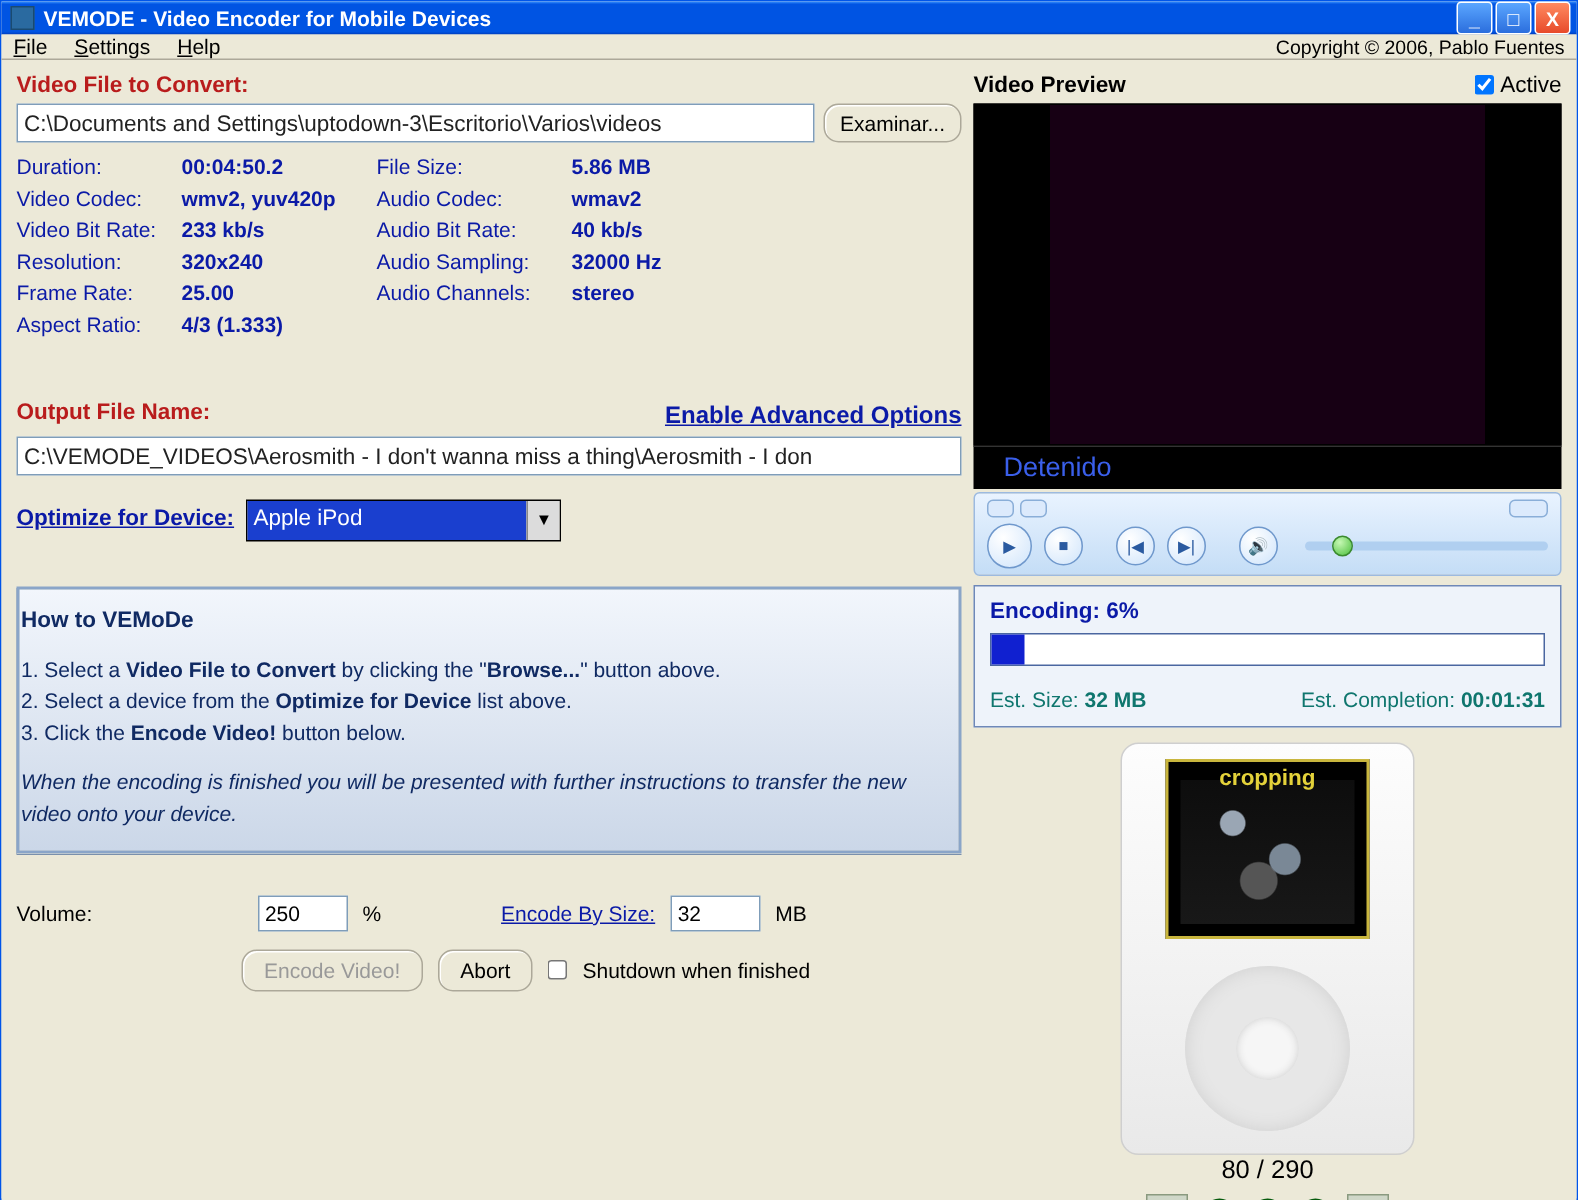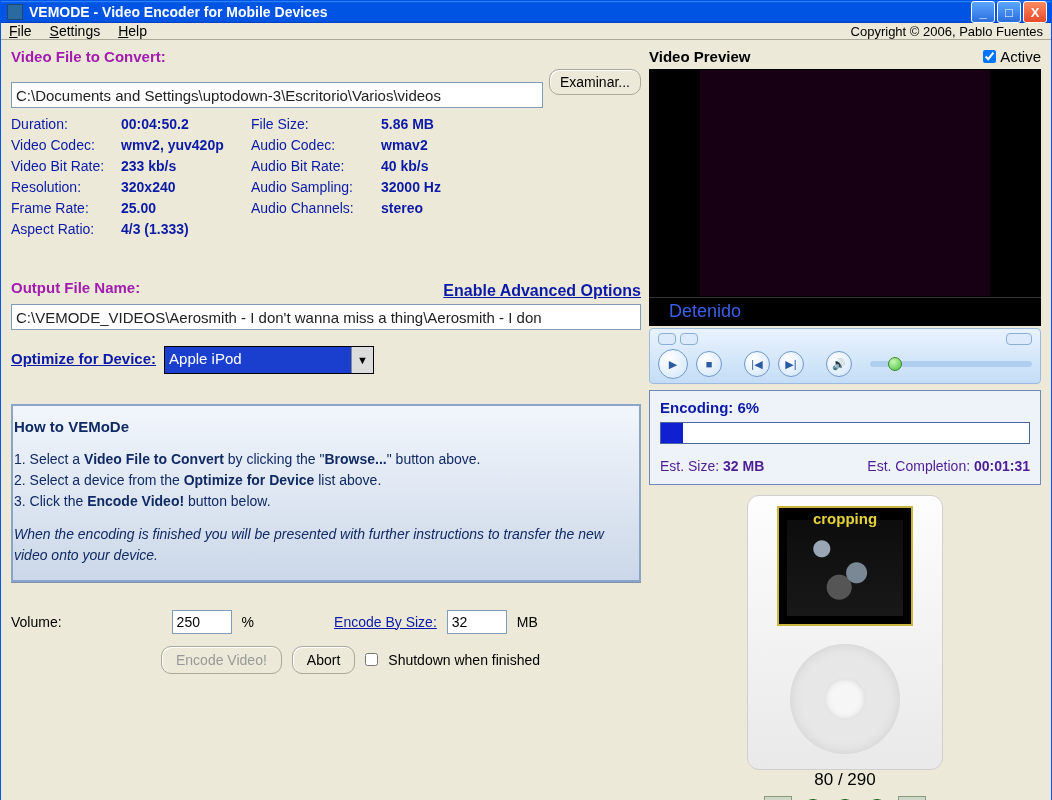--- a/index.html
+++ b/index.html
@@ -21,25 +21,25 @@
   padding: 0 8px; font-size: 14px; justify-content: space-between; }
 .menubar .left { display: flex; gap: 18px; }
 .menubar .menuitem { cursor: default; }
 .menubar .menuitem u { text-decoration: underline; }
 .menubar .right { font-size: 13px; }
 
 .body { flex: 1; display: flex; background: #ece9d8; padding: 8px 10px 6px 10px; gap: 8px; }
 .leftcol { width: 630px; display: flex; flex-direction: column; }
 .rightcol { flex: 1; display: flex; flex-direction: column; }
 
-.section-label { font-size: 15px; font-weight: bold; margin-bottom: 4px; color: #a21caf; }
+.section-label { font-size: 15px; font-weight: bold; margin-bottom: 4px; color: #b91c1c; }
 .link-label { color: #0b1aa7; text-decoration: underline; font-weight: bold; cursor: pointer; }
 
 .text-input { width: 100%; height: 26px; background: #fff; border: 1px solid #7f9db9; font-size: 15px; padding: 2px 4px;
-  color: #222; margin-top: 13px; }
+  color: #222; }
 
 .row-input { display: flex; gap: 6px; margin-bottom: 8px; }
 .btn { background: #ece9d8; border: 1px solid #aca899; border-radius: 10px; height: 26px; padding: 0 10px;
   font-size: 14px; box-shadow: inset 1px 1px 0 #fff; }
 .btn:disabled { color: #999; }
 
 .props { display: grid; grid-template-columns: 110px 130px 130px 130px; row-gap: 5px; font-size: 14px; color: #0b1aa7;
   margin-bottom: 20px; }
 .props .label { color: #0b1aa7; }
 .props .val { font-weight: bold; color: #0b1aa7; }
@@ -78,21 +78,21 @@
   display: flex; align-items: center; justify-content: center; color: #2a5aa0; font-size: 11px; }
 .pbtn.play { width: 30px; height: 30px; }
 .slider { flex: 1; height: 6px; background: #b0cff0; border-radius: 3px; position: relative; margin-left: 10px; }
 .slider .thumb { position: absolute; left: 18px; top: -4px; width: 14px; height: 14px; border-radius: 50%;
   background: radial-gradient(circle at 35% 30%, #c6f8b4, #4bbf3c); border: 1px solid #3a8a2e; }
 
 .enc-box { border: 1px solid #6e88b8; background: #eef3fa; margin-top: 6px; padding: 8px 10px 10px 10px; }
 .enc-title { color: #0b1aa7; font-size: 15px; font-weight: bold; }
 .enc-bar { height: 22px; border: 1px solid #4a66a0; background: #fff; margin-top: 6px; position: relative; }
 .enc-bar .fill { position: absolute; left: 0; top: 0; bottom: 0; width: 6%; background: #1020d0; }
-.enc-info { display: flex; justify-content: space-between; font-size: 14px; margin-top: 14px; color: #4c1d95; }
+.enc-info { display: flex; justify-content: space-between; font-size: 14px; margin-top: 14px; color: #0f766e; }
 .enc-info b { font-weight: bold; }
 
 .ipod { margin-top: 10px; align-self: center; width: 196px; height: 275px; background: linear-gradient(to bottom, #fdfdfd, #e9e9e9);
   border-radius: 12px; border: 1px solid #cfcfcf; display: flex; flex-direction: column; align-items: center; padding: 10px; }
 .ipod .screen { width: 136px; height: 120px; background: #000; border: 2px solid #c9b63e; position: relative;
   display:flex; align-items:flex-start; justify-content:center; }
 .ipod .screen .crop-label { color: #e4d23a; font-weight: bold; font-size: 15px; margin-top: 2px; z-index: 2; }
 .ipod .screen .scenepix { position:absolute; inset:12px 8px 8px 8px; background:
   radial-gradient(circle at 30% 30%, #9aa6b4 0 8px, transparent 9px),
   radial-gradient(circle at 60% 55%, #7a8896 0 10px, transparent 11px),

